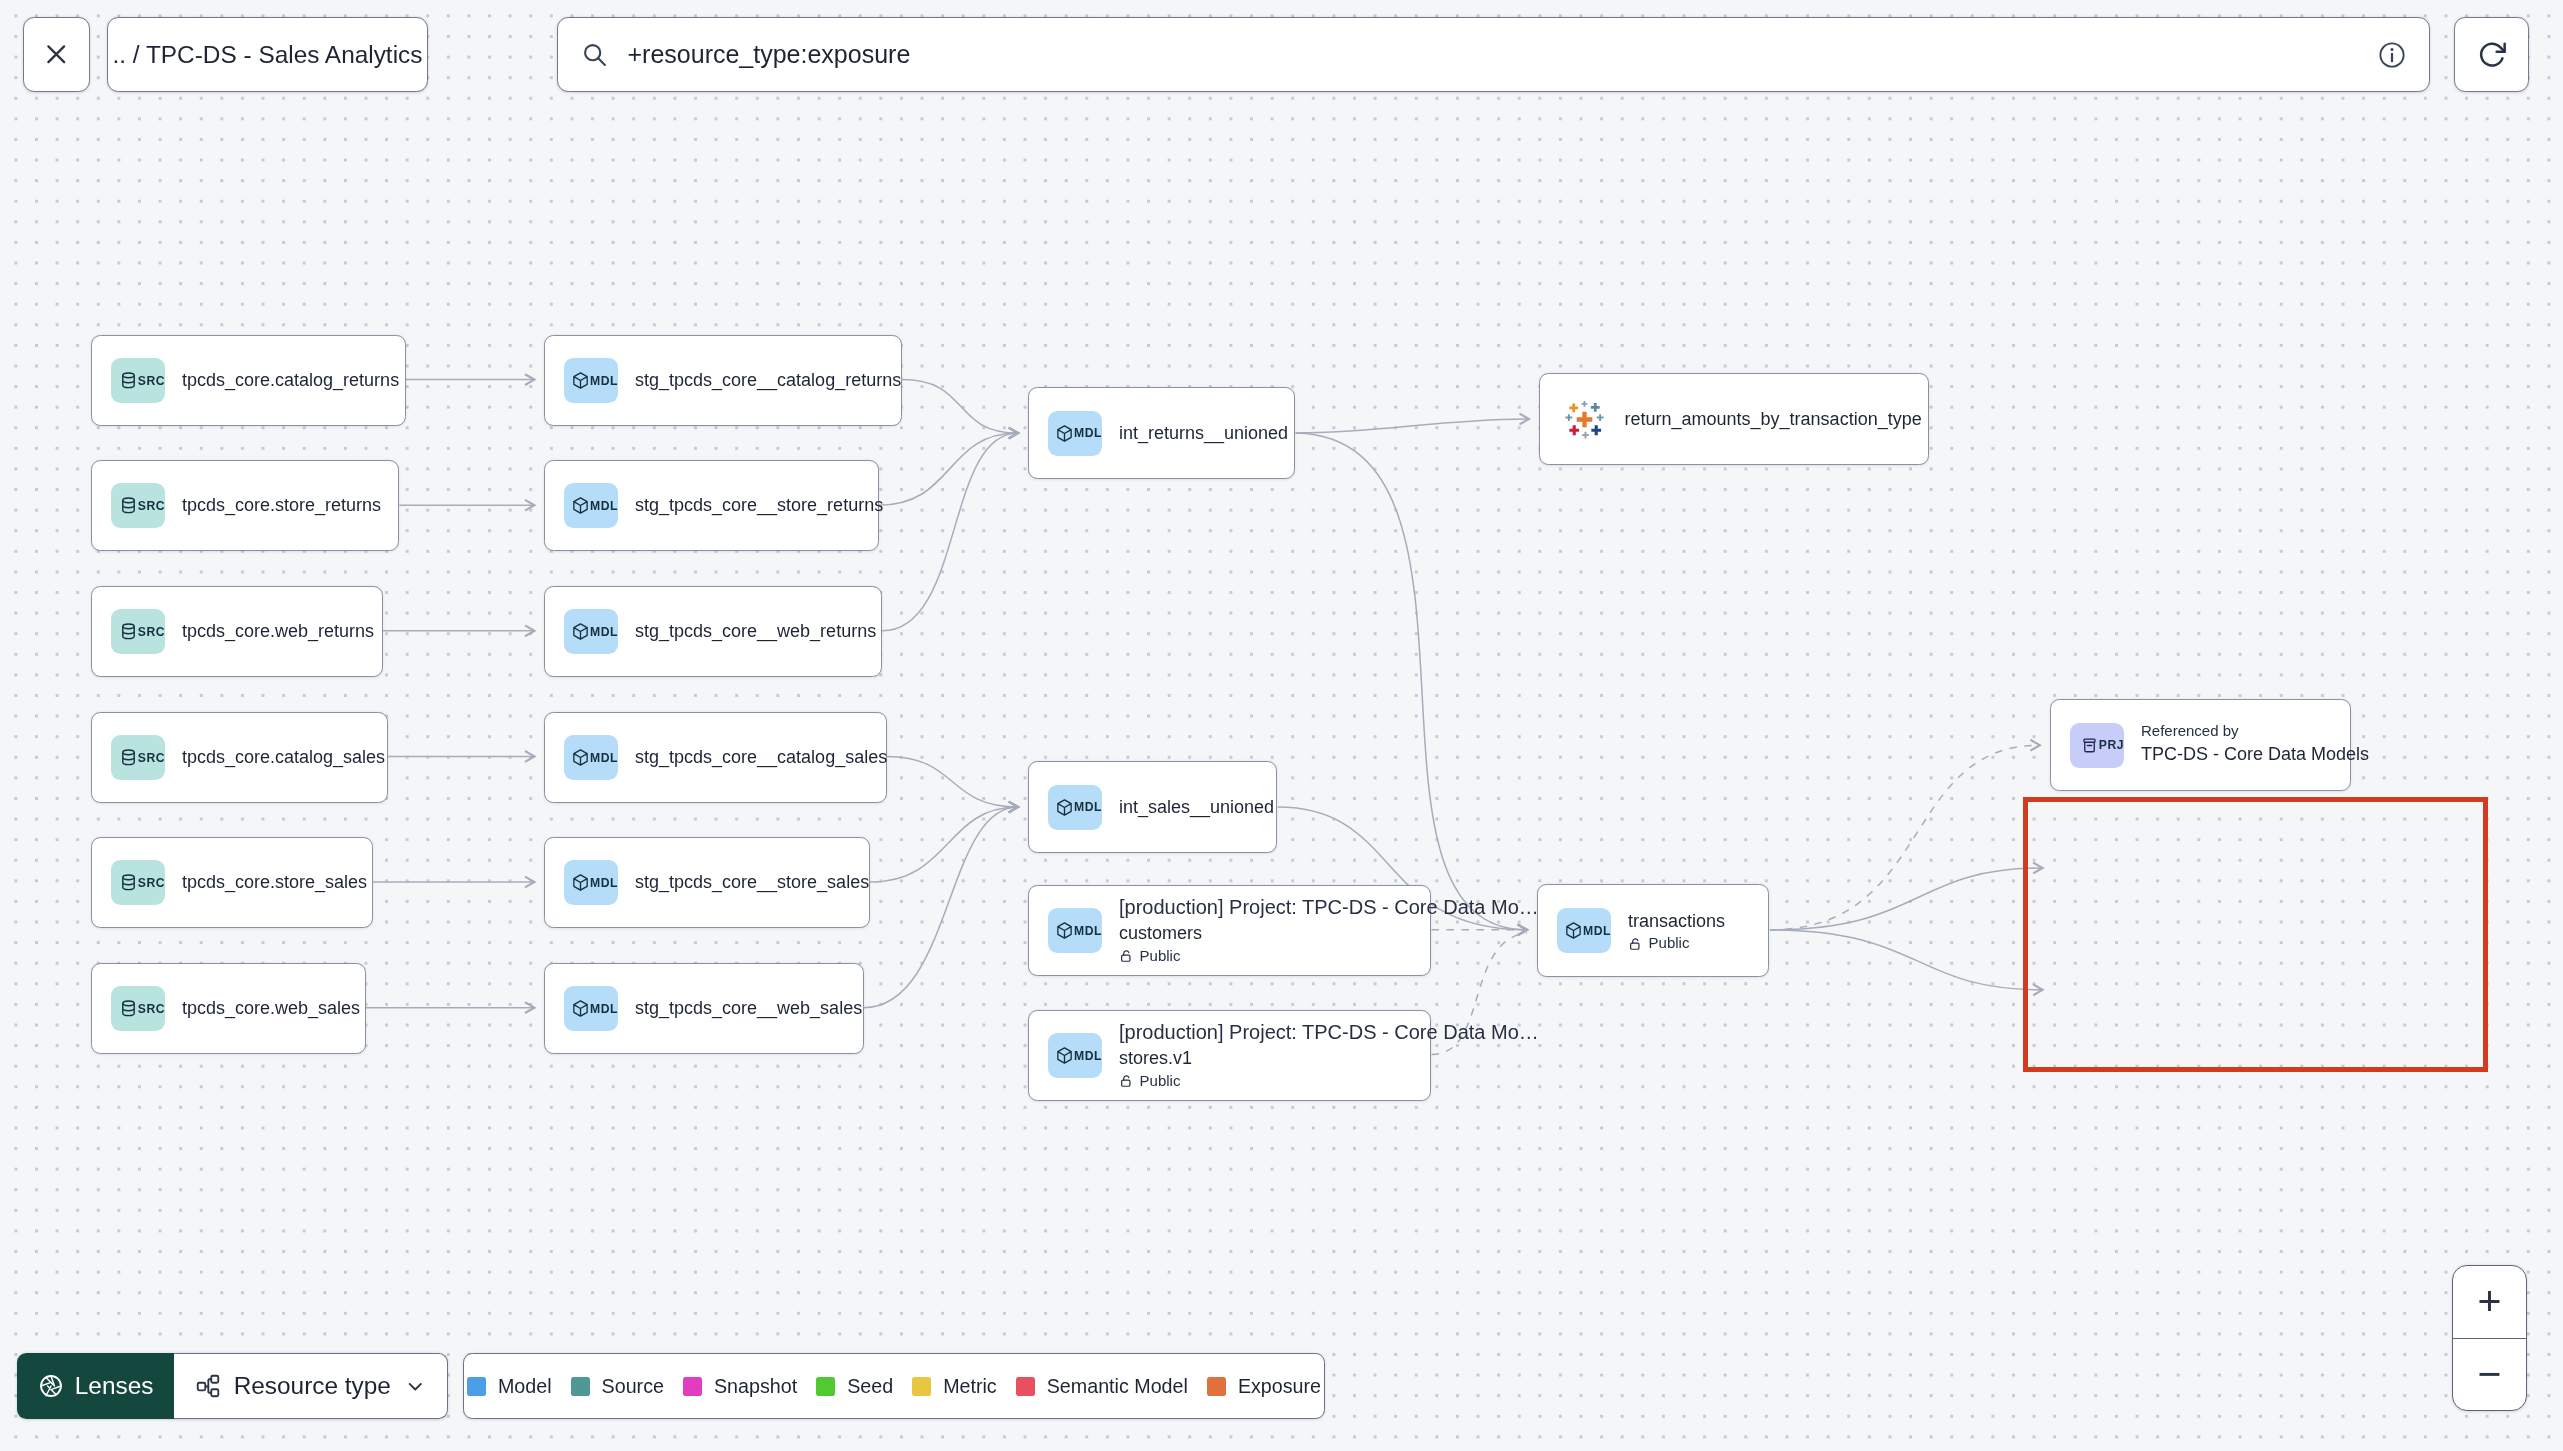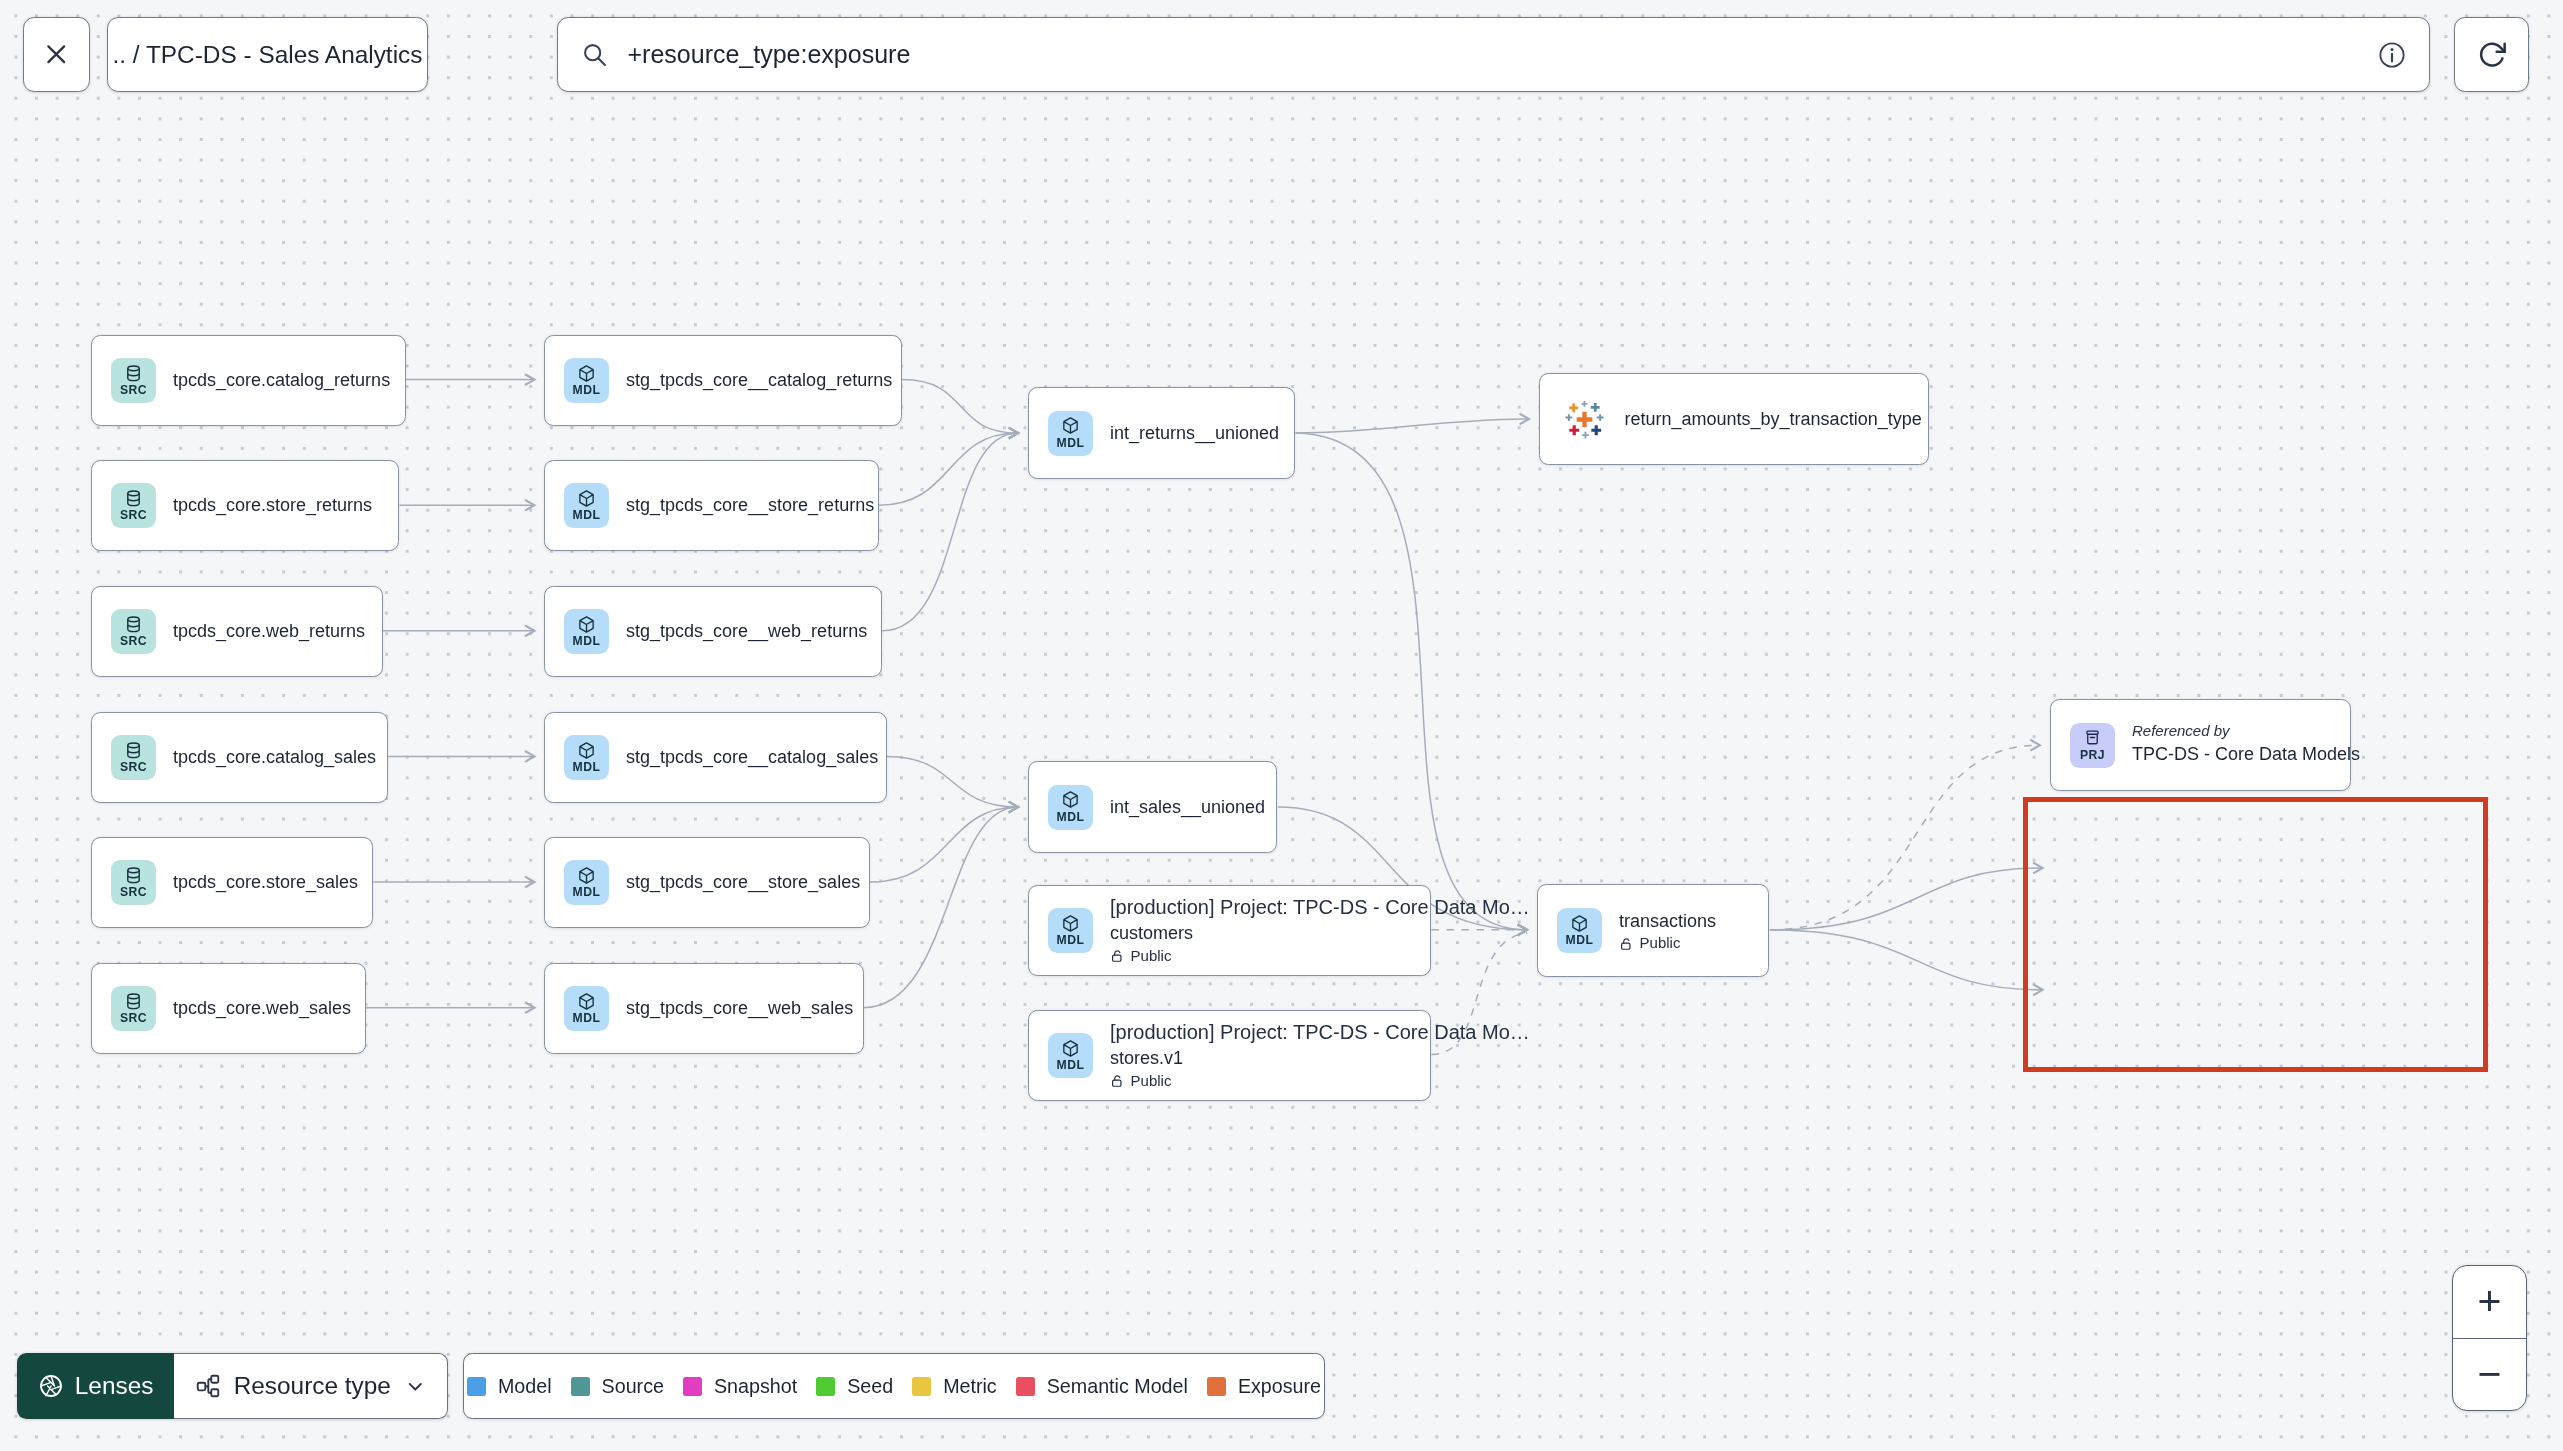--- a/index.html
+++ b/index.html
@@ -17,27 +17,27 @@
   .breadcrumb{left:107px;top:17px;width:321px;height:75px;font-size:24.4px;cursor:pointer;}
   .searchbar{left:557px;top:17px;width:1873px;height:75px;justify-content:flex-start;padding:0 22.5px;gap:19px;}
   .searchbar .sval{font-size:25px;white-space:nowrap;}
   .searchbar .spacer{flex:1;}
   .btn-refresh{left:2454px;top:17px;width:75px;height:75px;cursor:pointer;}
   
   .node{position:absolute;height:91px;background:#fff;border:1.5px solid #8892a0;border-radius:9.4px;
         box-shadow:0 0.9px 2.8px rgba(30,40,60,.10);display:flex;align-items:center;gap:17px;
         padding-left:19px;box-sizing:border-box;z-index:3;cursor:pointer;}
   .nlabel{font-size:18px;white-space:nowrap;color:#1d2534;}
-  .badge{width:45px;height:45px;border-radius:9.4px;display:flex;flex-direction:column;align-items:center;justify-content:center;flex:0 0 auto;}
+  .badge{width:45px;height:45px;border-radius:9.4px;display:flex;flex-direction:row;align-items:center;justify-content:flex-end;flex:0 0 auto;padding-left:9px;}
   .btxt{font-size:12.2px;font-weight:bold;letter-spacing:0.5px;color:#15303e;margin-top:0.9px;}
   .ncol{display:flex;flex-direction:column;justify-content:center;line-height:1.25;}
   .nproj{font-size:20px;color:#273043;white-space:nowrap;}
   .ncol .nlabel{margin:1.9px 0;}
   .npublic{display:flex;align-items:center;gap:6.6px;font-size:15px;color:#273043;}
-  .ntitle{font-size:15px;color:#273043;white-space:nowrap;font-style:italic;}
+  .ntitle{font-size:15px;color:#273043;white-space:nowrap;}
   .node-exposure{padding-left:22.5px;gap:19px;}
   
   .hl{position:absolute;left:2023px;top:797px;width:465px;height:275px;border:5.6px solid #d23b20;
       box-sizing:border-box;z-index:2;}
   
   .edges{position:absolute;left:0;top:0;z-index:1;}
   .edge{fill:none;stroke:#a6adba;stroke-width:1.6px;}
   .edge.dash{stroke-dasharray:8 8;}
   
   .lens-group{position:absolute;left:17px;top:1353px;height:66px;display:flex;z-index:4;

